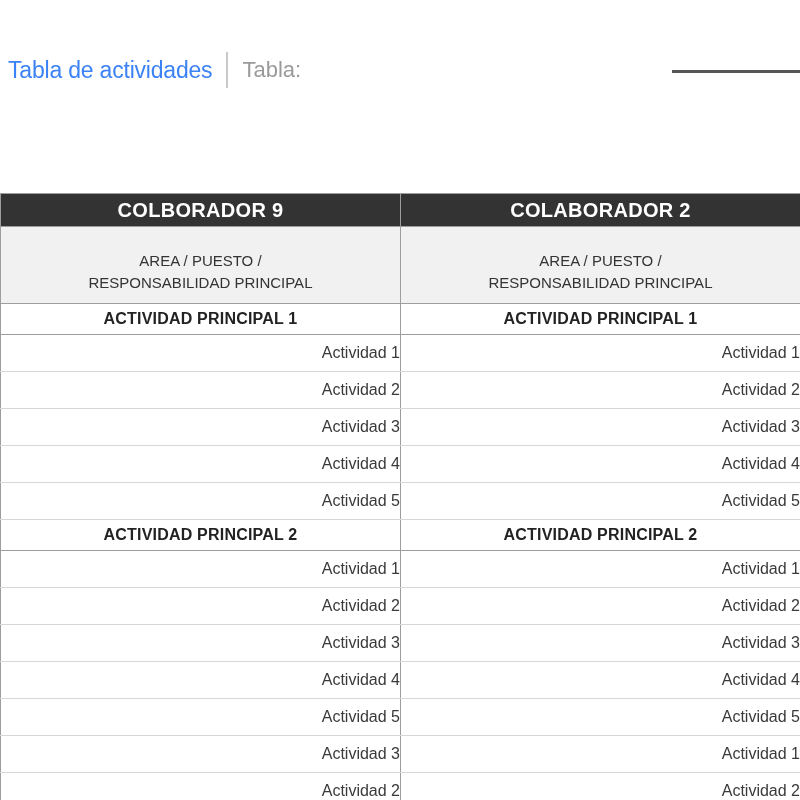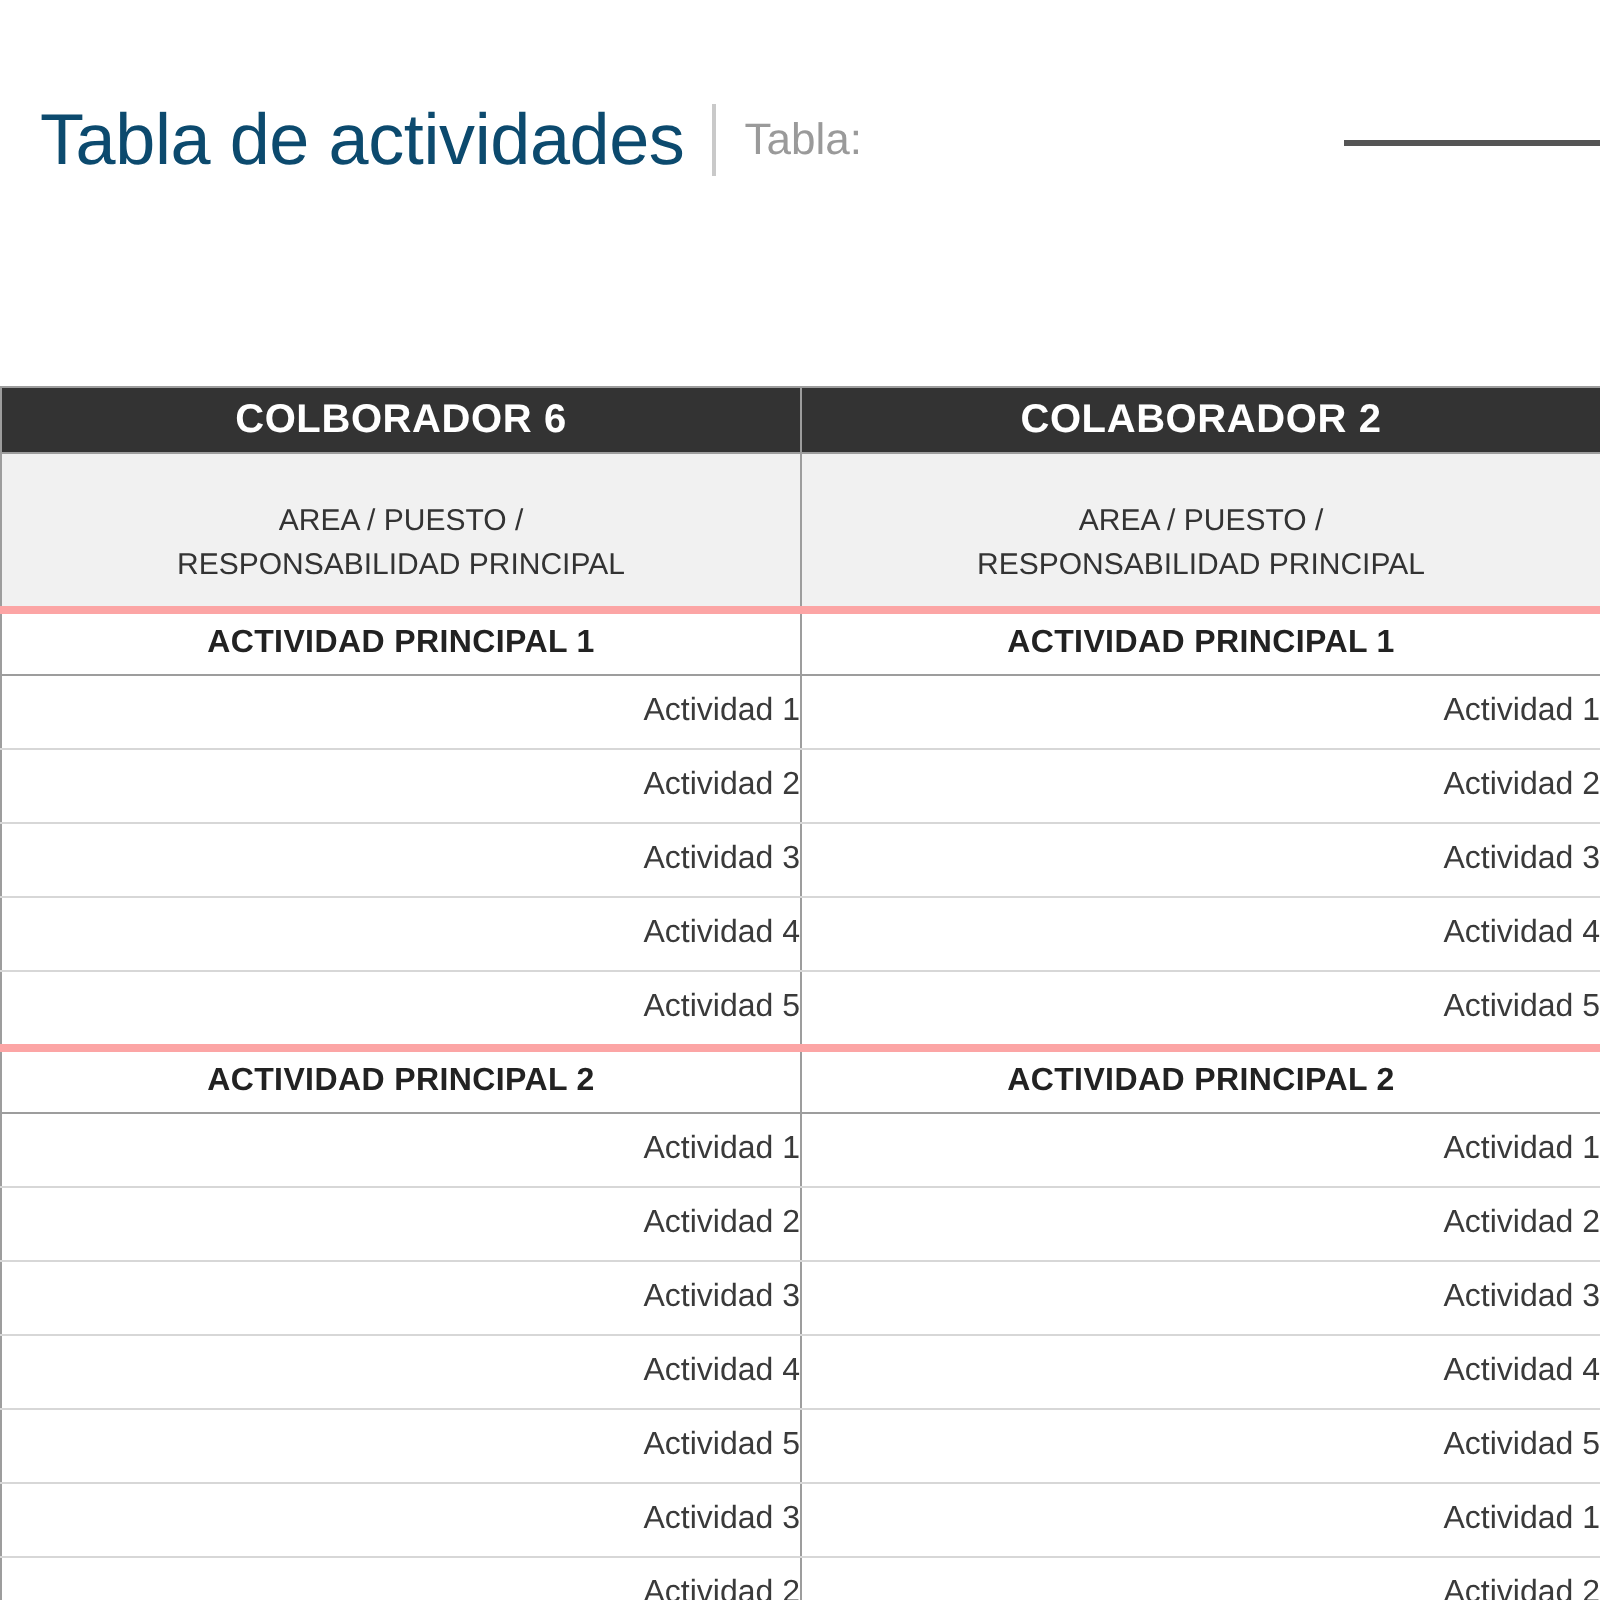--- a/index.html
+++ b/index.html
@@ -24,24 +24,24 @@
     position: absolute;
     left: 0;
     top: 40px;
     width: 800px;
     height: 60px;
     display: flex;
     align-items: center;
   }
 
   .title {
-    font-size: 36px;
-    color: #0c4a6e;
+    font-size: 23px;
+    color: #3b82f6;
     letter-spacing: -0.2px;
-    padding-left: 20px;
+    padding-left: 8px;
     white-space: nowrap;
   }
 
   .title-divider {
     width: 2px;
     height: 36px;
     background: #c9c9c9;
     margin: 0 14px 0 14px;
   }
 
@@ -123,21 +123,21 @@
     height: 26px;
     border-top: 1px solid #d7d7d7;
     border-bottom: 1px solid #d7d7d7;
   }
 
   .activity-cell.first-of-group {
     border-top: 1px solid #9d9d9d;
   }
 
   .group-sep td {
-    border-top: 4px solid #fca5a5;
+    border-top: 1px solid #fca5a5;
   }
 
   
   table.activities td:first-child,
   table.activities th:first-child {
     border-left: 1px solid #9d9d9d;
   }
   table.activities td:last-child,
   table.activities th:last-child {
     border-right: 1px solid #9d9d9d;
@@ -156,21 +156,21 @@
   <div class="clave-rule"></div>
 
   <div class="table-wrap">
     <table class="activities">
       <colgroup>
           <col>
           <col>
         </colgroup>
       <tbody id="table-body">
           <tr>
-            <th class="col-head">COLBORADOR 6</th>
+            <th class="col-head">COLBORADOR 9</th>
             <th class="col-head">COLABORADOR 2</th>
           </tr>
           <tr>
             <td class="sub-head">
               <div>AREA / PUESTO /</div>
               <div>RESPONSABILIDAD PRINCIPAL</div>
             </td>
             <td class="sub-head">
               <div>AREA / PUESTO /</div>
               <div>RESPONSABILIDAD PRINCIPAL</div>

